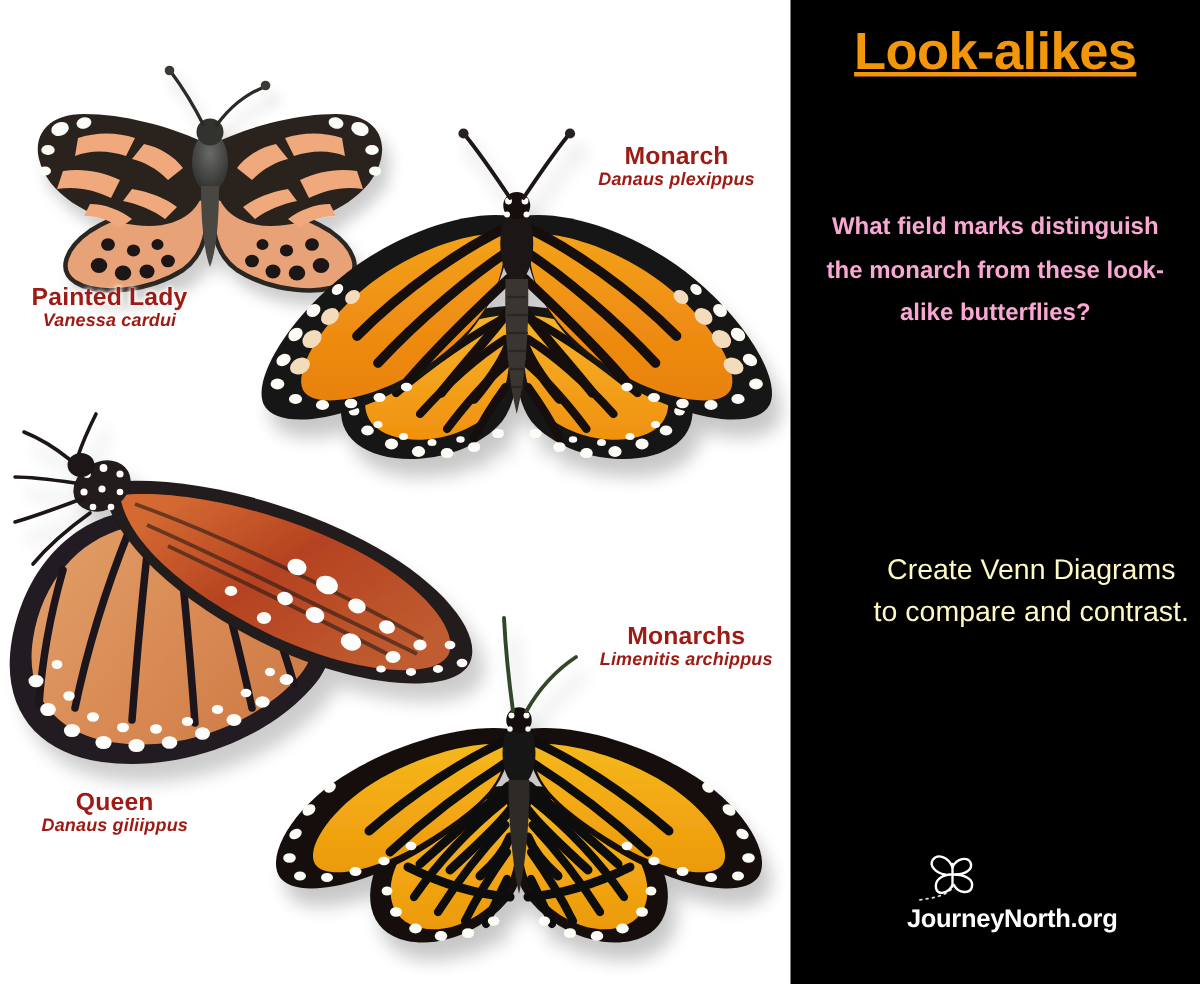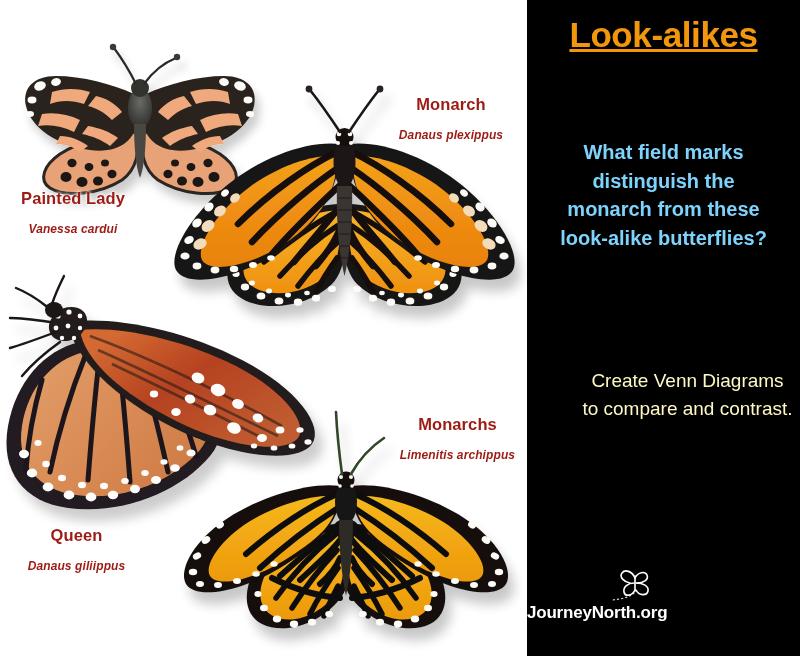--- a/index.html
+++ b/index.html
@@ -4,37 +4,37 @@
 <style>
   html,body{margin:0;padding:0;background:#fff;}
   body{width:800px;height:656px;overflow:hidden;font-family:"Liberation Sans",sans-serif;}
   #poster{position:relative;width:800px;height:656px;background:#ffffff;overflow:hidden;}
 
   
   .panel{position:absolute;left:527px;top:0;width:273px;height:656px;background:#000000;z-index:40;}
   .panel-title{position:absolute;left:0;top:17px;width:273px;text-align:center;
     color:#f2960c;font-size:35px;font-weight:700;letter-spacing:-0.4px;line-height:1;text-decoration:underline;}
   .panel-q{position:absolute;left:22px;top:138px;width:229px;text-align:center;
-    color:#7dd3fc;font-size:20px;font-weight:700;line-height:28.5px;}
+    color:#f9a8d4;font-size:16px;font-weight:700;line-height:28.5px;}
   .panel-task{position:absolute;left:30px;top:367px;width:213px;text-align:center;
     color:#fef9c3;font-size:19px;font-weight:400;line-height:28px;margin-left:24px;}
-  .logo{position:absolute;left:0;bottom:33px;width:218px;text-align:left;}
+  .logo{position:absolute;left:0;bottom:33px;width:218px;text-align:right;}
   .logo-mark{display:block;margin:0 auto 2px auto;width:52px;height:32px;}
   .logo-text{display:block;color:#ffffff;font-size:17px;font-weight:700;letter-spacing:-0.2px;}
 
   
   .main-title{position:absolute;left:255px;top:19px;color:#111111;font-size:31px;
     font-weight:400;letter-spacing:0.2px;z-index:30;white-space:nowrap;}
 
   
   .cap{position:absolute;z-index:35;text-align:center;line-height:1.02;}
   .cap .common{display:block;color:#9d1b14;font-size:16.5px;font-weight:700;
     letter-spacing:0.1px;text-shadow:0 0 3px #fff,0 0 3px #fff,0 0 6px #fff;}
   .cap .sci{display:block;color:#9d1b14;font-size:12px;font-weight:700;font-style:italic;
-    letter-spacing:0.1px;margin-top:16px;text-shadow:0 0 3px #fff,0 0 3px #fff,0 0 6px #fff;}
+    letter-spacing:0.1px;margin-top:0;text-shadow:0 0 3px #fff,0 0 3px #fff,0 0 6px #fff;}
   #cap-painted{left:8px;top:190px;width:130px;text-align:center;}
   #cap-monarch{left:385px;top:96px;width:132px;}
   #cap-viceroy{left:390px;top:416px;width:135px;}
   #cap-queen{left:14px;top:527px;width:125px;}
 
   
   .bfly{position:absolute;z-index:10;}
   .bfly svg{display:block;overflow:visible;}
   #bf-painted{left:8px;top:36px;width:262px;height:178px;z-index:12;}
   #bf-monarch{left:152px;top:86px;width:385px;height:240px;z-index:14;}

